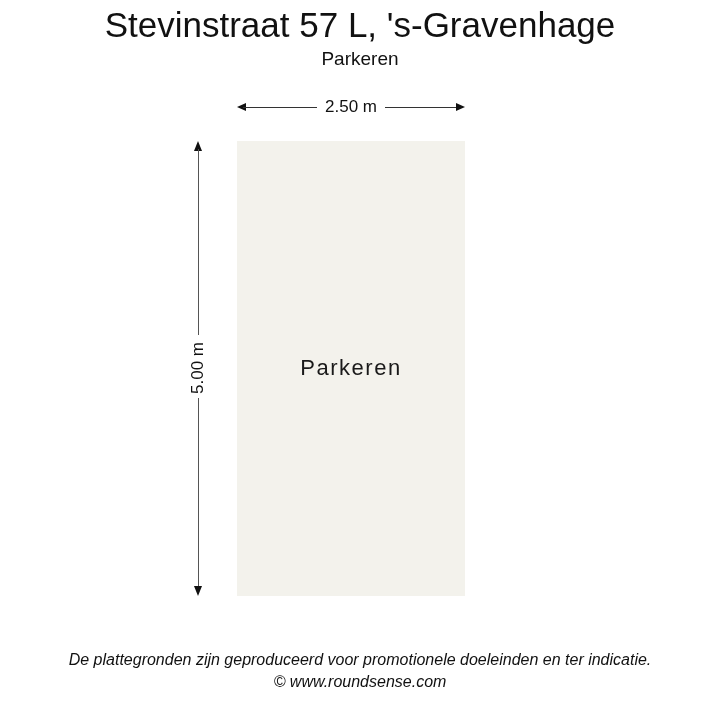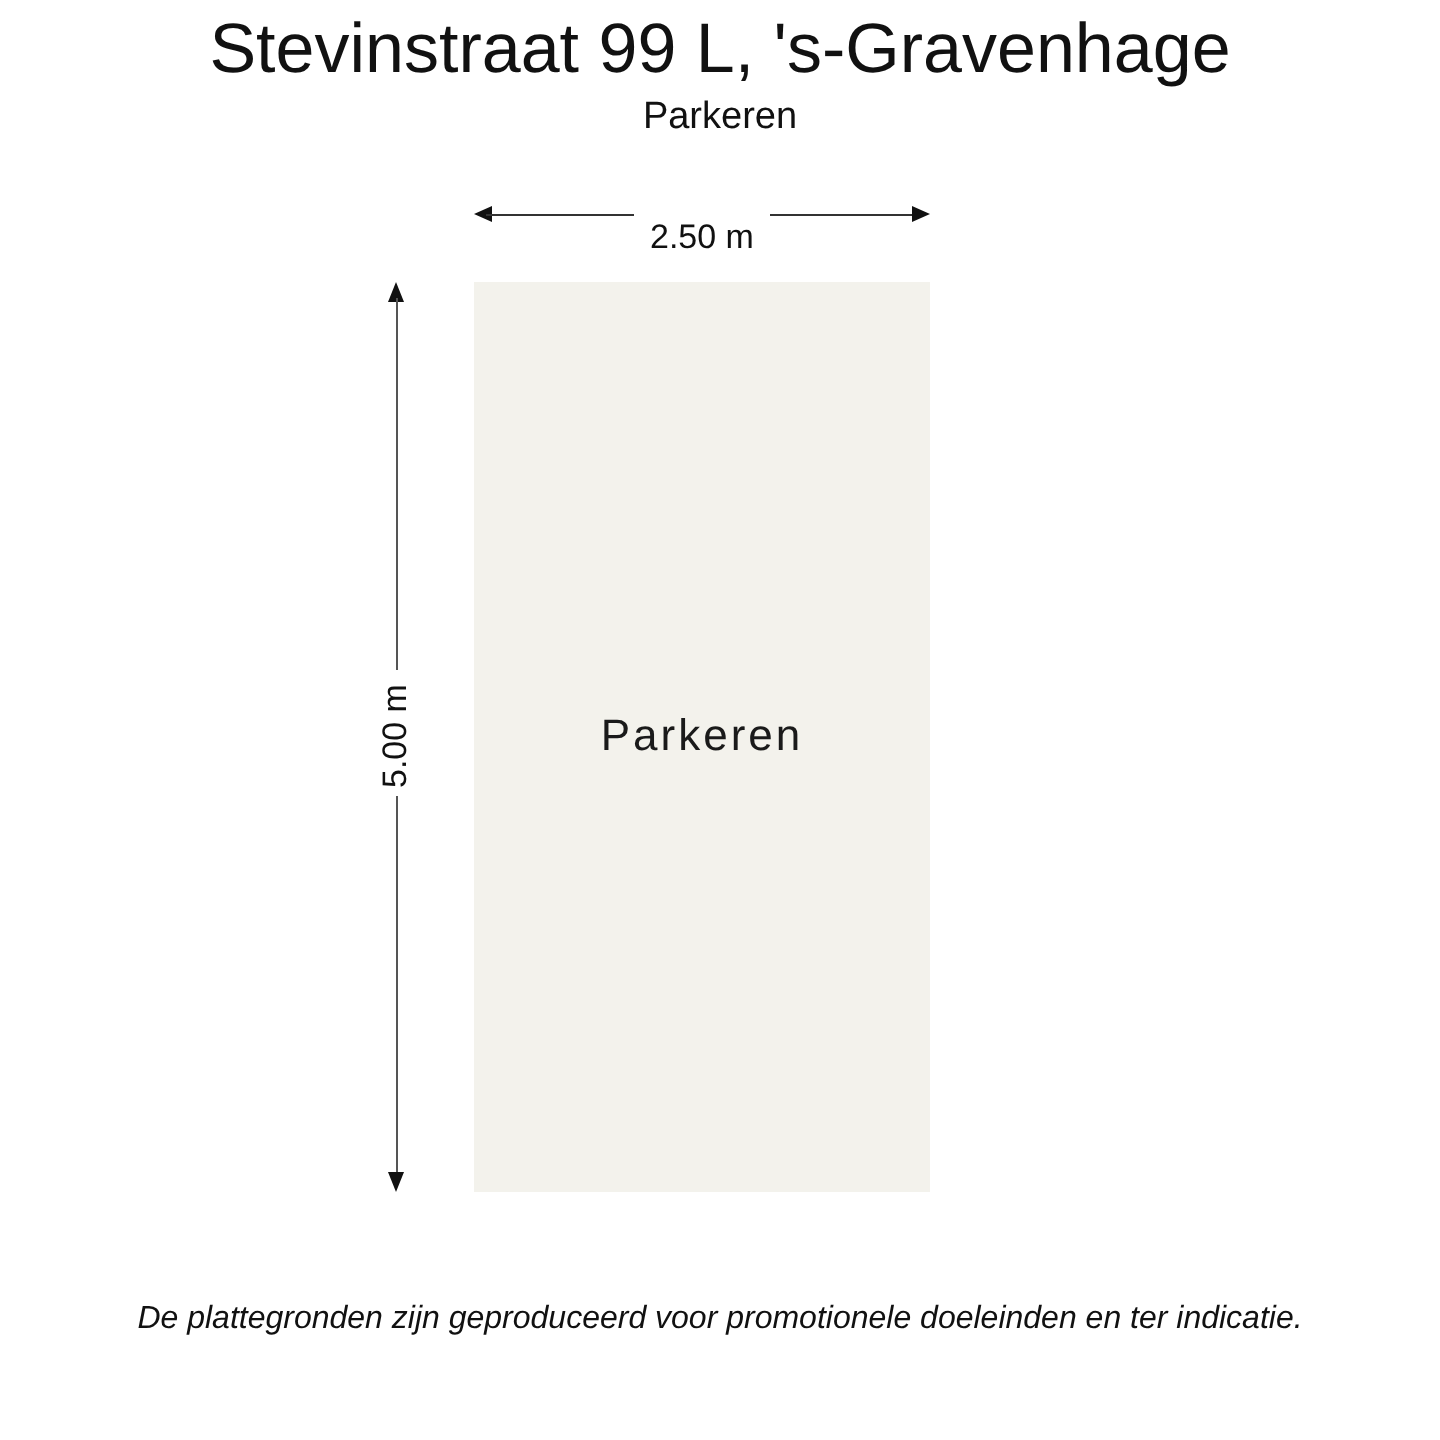--- a/index.html
+++ b/index.html
@@ -31,21 +31,21 @@
     .hdim .arrow-left {
       position: absolute; left: 0; top: 6px; width: 0; height: 0;
       border-top: 4px solid transparent; border-bottom: 4px solid transparent; border-right: 9px solid #111;
     }
     .hdim .arrow-right {
       position: absolute; right: 0; top: 6px; width: 0; height: 0;
       border-top: 4px solid transparent; border-bottom: 4px solid transparent; border-left: 9px solid #111;
     }
     .hdim .label {
       position: absolute; left: 0; width: 100%; top: 0; text-align: center;
-      font-size: 17px; line-height: 20px; color: #111; margin-top: 12px;
+      font-size: 17px; line-height: 20px; color: #111;
     }
     
     .vdim { position: absolute; left: 188px; top: 141px; width: 20px; height: 455px; }
     .vdim .line { position: absolute; left: 10px; width: 1px; background: #555; }
     .vdim .l1 { top: 8px; height: 186px; }
     .vdim .l2 { bottom: 8px; height: 190px; }
     .vdim .arrow-up {
       position: absolute; top: 0; left: 6px; width: 0; height: 0;
       border-left: 4px solid transparent; border-right: 4px solid transparent; border-bottom: 10px solid #111;
     }
@@ -60,21 +60,21 @@
     }
     .footer {
       position: absolute; left: 0; width: 720px; top: 649px; text-align: center;
       font-size: 16px; line-height: 22px; font-style: italic; color: #111;
     }
     .footer div { white-space: nowrap; }
   </style>
 </head>
 <body>
 
-<div class="title">Stevinstraat 99 L, 's-Gravenhage</div>
+<div class="title">Stevinstraat 57 L, 's-Gravenhage</div>
 <div class="subtitle">Parkeren</div>
 
 <div class="hdim">
   <span class="arrow-left"></span>
   <span class="line l1"></span>
   <span class="label">2.50 m</span>
   <span class="line l2"></span>
   <span class="arrow-right"></span>
 </div>
 
@@ -85,13 +85,14 @@
   <span class="line l2"></span>
   <span class="arrow-down"></span>
 </div>
 
 <div class="room">
   <div class="room-label">Parkeren</div>
 </div>
 
 <div class="footer">
   <div>De plattegronden zijn geproduceerd voor promotionele doeleinden en ter indicatie.</div>
+  <div>© www.roundsense.com</div>
 </div>
 
 </body></html>

